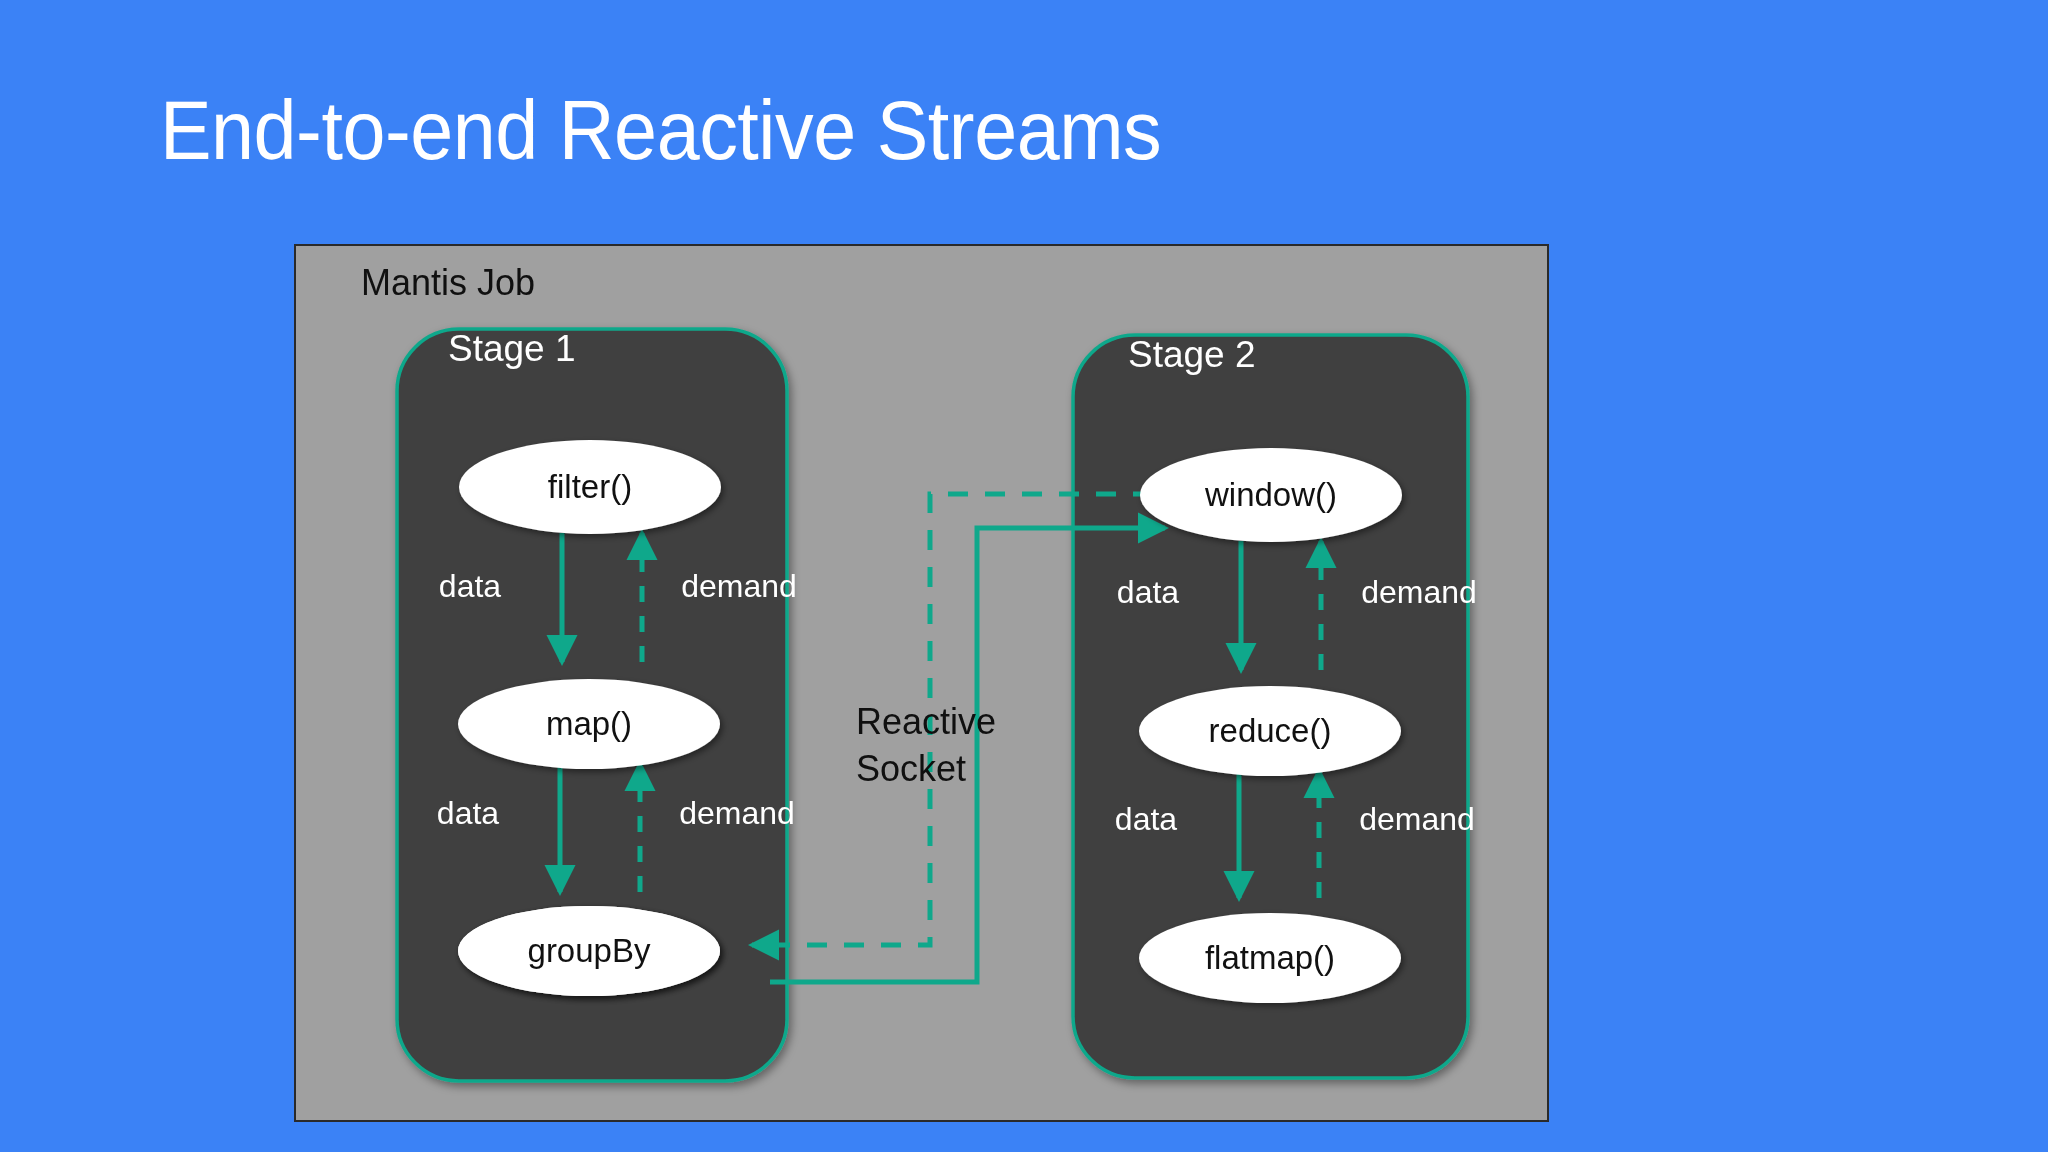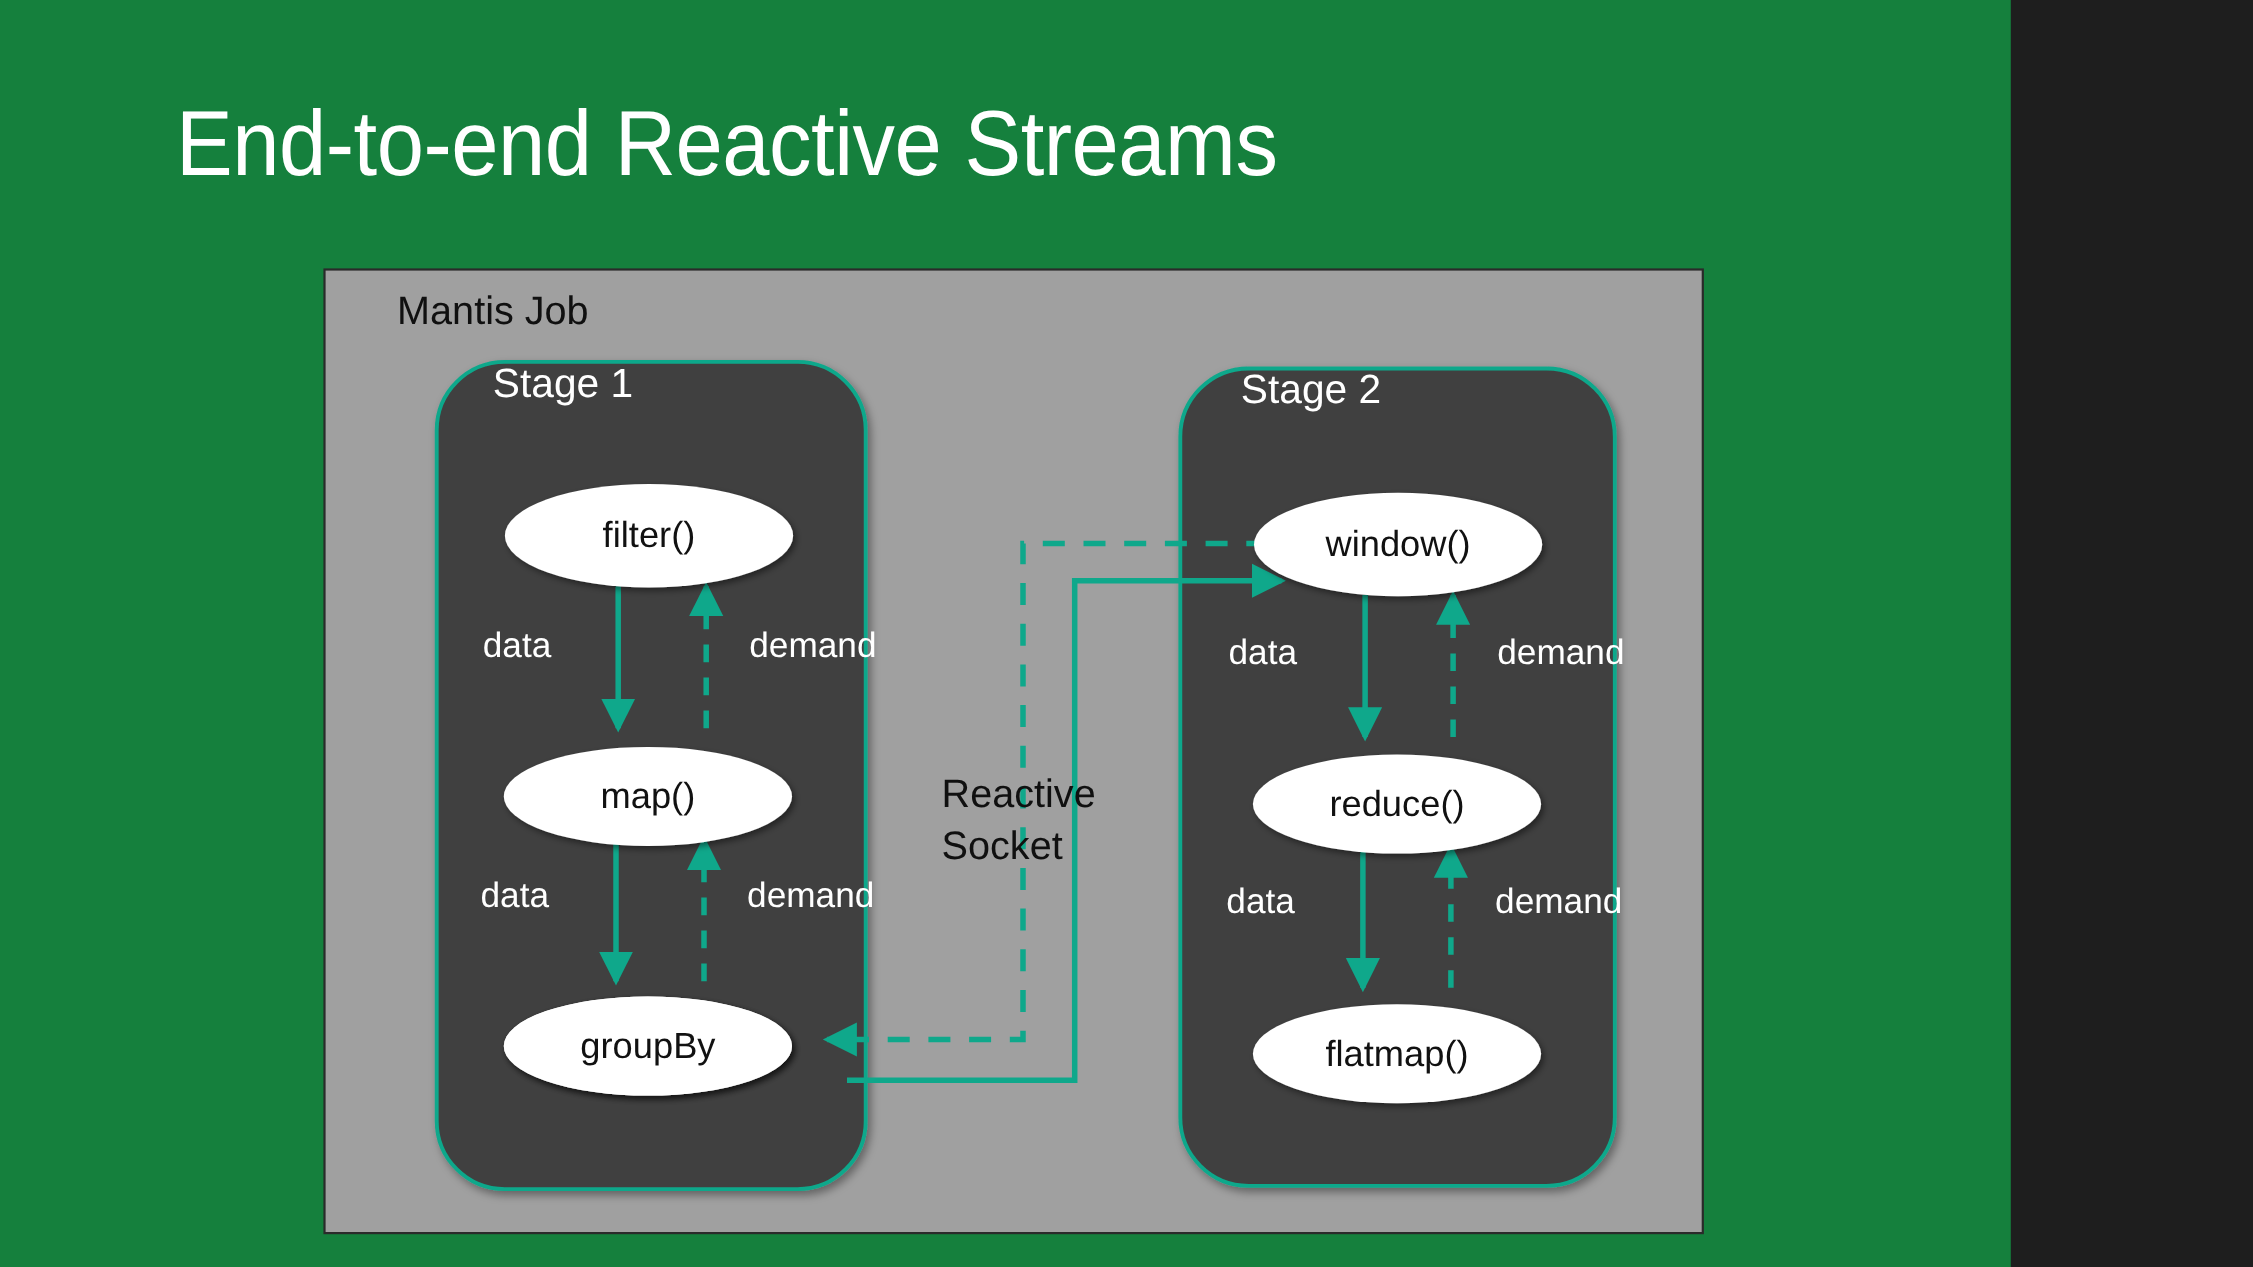--- a/index.html
+++ b/index.html
@@ -9,23 +9,23 @@
     background: #1e1e1e;
   }
   body {
     width: 2048px;
     height: 1152px;
     overflow: hidden;
     font-family: "Liberation Sans", sans-serif;
   }
   #slide {
     position: relative;
-    width: 1828px;
+    width: 2048px;
     height: 1152px;
-    background: #15803d;
+    background: #3b82f6;
   }
   #slide-title {
     position: absolute;
     left: 160px;
     top: 88px;
     color: #ffffff;
     font-family: "Liberation Sans", sans-serif;
     font-size: 84px;
     font-weight: 400;
     letter-spacing: -0.5px;

